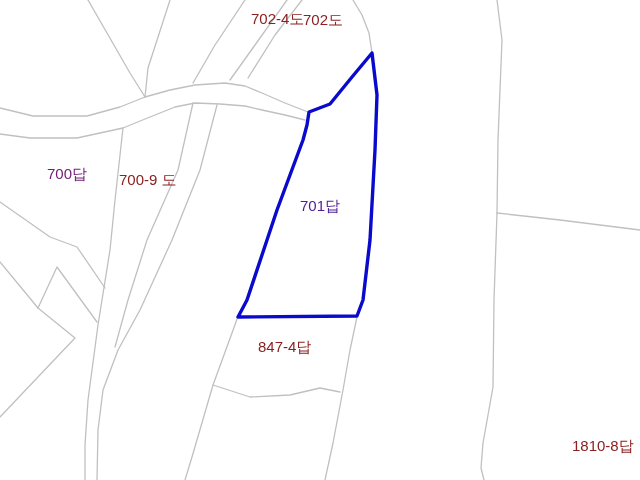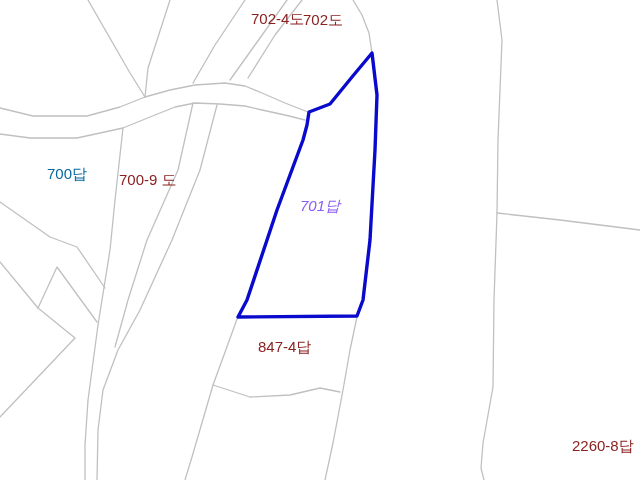--- a/index.html
+++ b/index.html
@@ -43,19 +43,19 @@
       <polyline points="237,319 232,333 213,385 192,457 185,480" fill="none" stroke="#c0c0c0" stroke-width="1.3" stroke-linejoin="round" stroke-linecap="round"></polyline>
       <polyline points="213,385 250,397 290,395 320,388 340,392" fill="none" stroke="#c0c0c0" stroke-width="1.3" stroke-linejoin="round" stroke-linecap="round"></polyline>
       <polyline points="357,317 350,350 343,390 333,443 325,480" fill="none" stroke="#c0c0c0" stroke-width="1.3" stroke-linejoin="round" stroke-linecap="round"></polyline>
       <polyline points="497,0 502,40 498,140 497,213 494,300 493,387 483,443 481,468 484,480" fill="none" stroke="#c0c0c0" stroke-width="1.3" stroke-linejoin="round" stroke-linecap="round"></polyline>
       <polyline points="497,213 560,220 640,230" fill="none" stroke="#c0c0c0" stroke-width="1.3" stroke-linejoin="round" stroke-linecap="round"></polyline>
       <polygon points="372,53 352,77 330,104 309,112 307,125 303,140 277,210 247,300 238,317 357,316 363,300 370,240 375,150 377,95" fill="none" stroke="#0a0acd" stroke-width="3.4" stroke-linejoin="round"></polygon>
     </svg>
   <div id="labels" class="labels-layer">
       <span class="parcel-label" style="left: 251px; top: 11px; color: rgb(139, 33, 33);">702-4도</span>
       <span class="parcel-label" style="left: 303px; top: 12px; color: rgb(139, 33, 33);">702도</span>
-      <span class="parcel-label" style="left: 47px; top: 166px; color: #0369a1;">700답</span>
+      <span class="parcel-label" style="left: 47px; top: 166px; color: #701a75;">700답</span>
       <span class="parcel-label" style="left: 119px; top: 172px; color: rgb(139, 33, 33);">700-9 도</span>
-      <span class="parcel-label" style="left: 300px; top: 198px; color: #8b5cf6; font-style: italic;">701답</span>
+      <span class="parcel-label" style="left: 300px; top: 198px; color: #4c1d95;">701답</span>
       <span class="parcel-label" style="left: 258px; top: 339px; color: rgb(139, 33, 33);">847-4답</span>
-      <span class="parcel-label" style="left: 572px; top: 438px; color: rgb(139, 33, 33);">2260-8답</span>
+      <span class="parcel-label" style="left: 572px; top: 438px; color: rgb(139, 33, 33);">1810-8답</span>
     </div>
 </div>
 
 </body></html>

